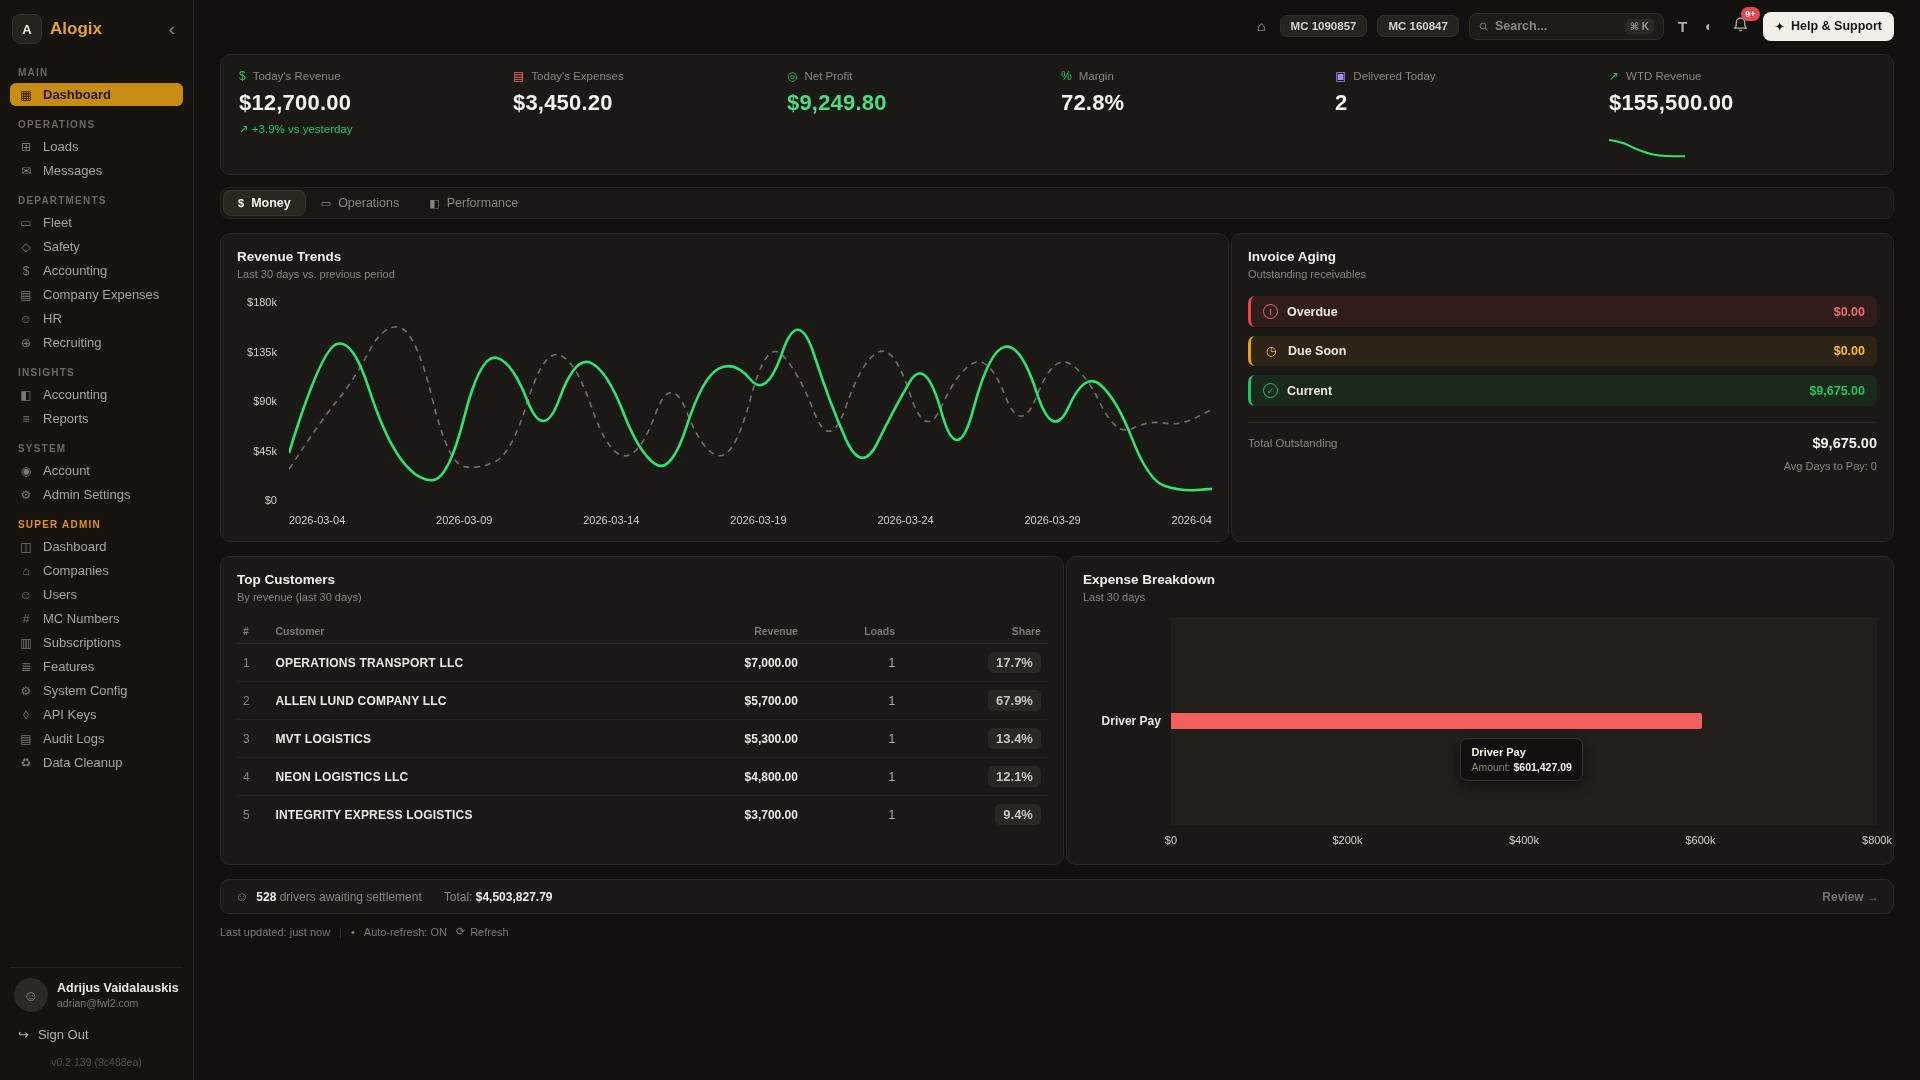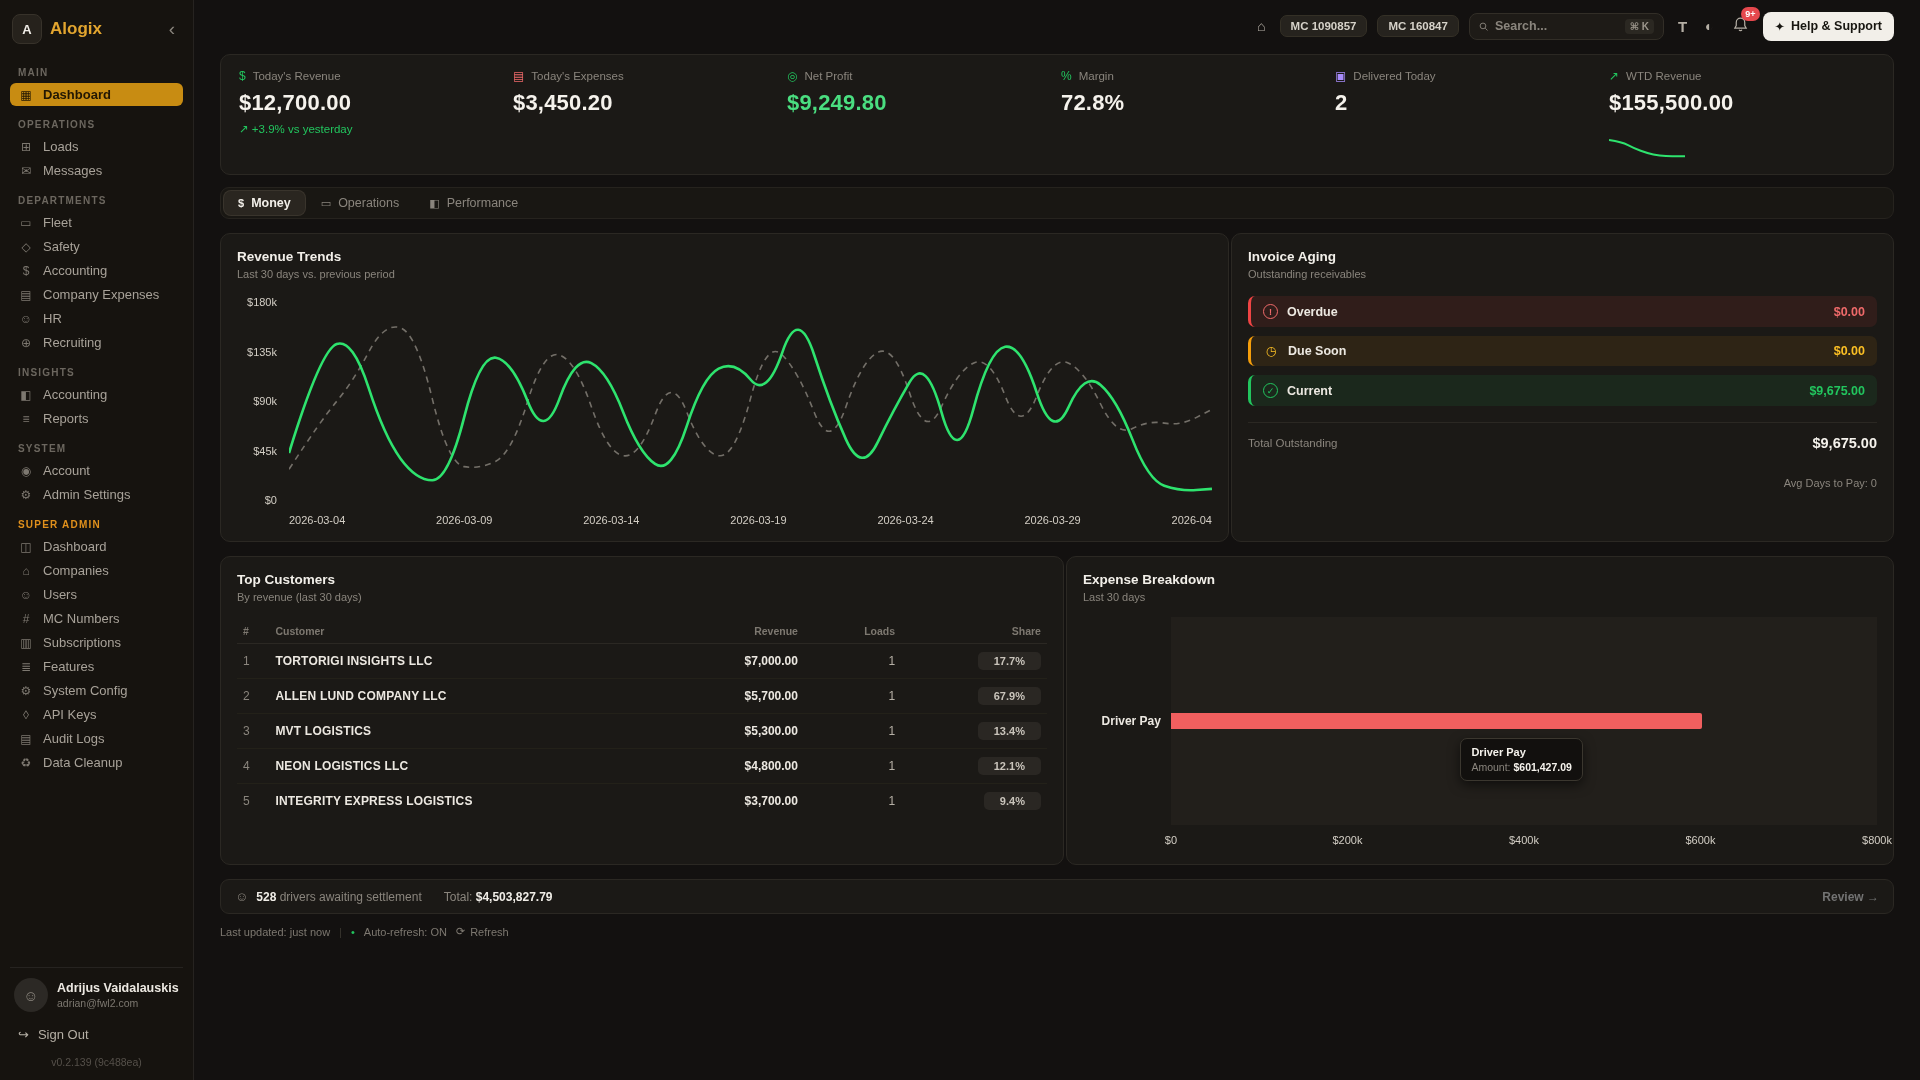--- a/index.html
+++ b/index.html
@@ -96,32 +96,32 @@
   .inv-row.tone-amber{ background:rgba(245,158,11,.09); border-left-color:#f59e0b; }
   .inv-row.tone-green{ background:rgba(34,197,94,.09); border-left-color:#22c55e; }
   .icn{ width:16px; text-align:center; font-size:12px; }
   .icn.ring{ width:15px; height:15px; border:1.5px solid currentColor; border-radius:50%;
              display:flex; align-items:center; justify-content:center; font-size:9px; font-weight:700; }
   .inv-label{ color:#ece8e1; font-weight:600; flex:1; }
   .inv-value{ font-weight:700; }
   .aging-total{ display:flex; justify-content:space-between; align-items:center; border-top:1px solid #2b2823;
                 margin-top:16px; padding-top:12px; font-size:11.5px; color:#8a857d; }
   .aging-total b{ font-size:14.5px; color:#f5f2ec; }
-  .aging-avg{ text-align:right; font-size:11px; color:#8a857d; margin-top:26px; }
+  .aging-avg{ text-align:right; font-size:11px; color:#8a857d; margin-top:9px; }
 
   .cust-table{ width:100%; border-collapse:collapse; margin-top:16px; }
   .cust-table th{ font-size:10.5px; color:#7d7870; font-weight:600; text-align:left; padding:6px; border-bottom:1px solid #2b2823; }
   .cust-table td{ padding:8px 6px; border-bottom:1px solid #232119; font-size:12px; }
   .cust-table tr:last-child td{ border-bottom:0; }
   .r{ text-align:right !important; }
   .c-num{ color:#8a857d; font-size:11.5px; }
   .c-name{ font-weight:700; color:#ece8e1; letter-spacing:.2px; }
   .c-rev{ font-weight:700; color:#ece8e1; }
   .c-loads{ color:#b5afa5; }
-  .share-pill{ display:inline-block; background:#2a2723; border-radius:5px; padding:3px 16px; font-size:11px;
+  .share-pill{ display:inline-block; background:#2a2723; border-radius:5px; padding:3px 8px; font-size:13px;
                color:#c9c4bb; font-weight:600; }
 
   .exp-body{ display:flex; height:208px; margin-top:14px; }
   .exp-gutter{ width:88px; display:flex; align-items:center; justify-content:flex-end; padding-right:10px;
                font-size:12px; font-weight:600; color:#ece8e1; }
   .exp-plot{ flex:1; background:#221f1b; position:relative; }
   .exp-bar{ position:absolute; left:0; top:50%; transform:translateY(-50%); height:16px; background:#f15f5f;
             border-radius:0 2px 2px 0; }
   .exp-tooltip{ position:absolute; left:41%; top:58%; background:#12100e; border:1px solid #3b372f; border-radius:7px;
                 padding:7px 10px; box-shadow:0 4px 12px rgba(0,0,0,.55); white-space:nowrap; }
@@ -508,21 +508,21 @@
                 <th data-interactable="false">Customer</th>
                 <th class="r" data-interactable="false">Revenue</th>
                 <th class="r" data-interactable="false">Loads</th>
                 <th class="r" data-interactable="false">Share</th>
               </tr>
             </thead>
             <tbody data-interactable="false">
 
                 <tr data-interactable="true">
                   <td class="c-num" data-interactable="false">1</td>
-                  <td class="c-name" data-interactable="false">TORTORIGI INSIGHTS LLC</td>
+                  <td class="c-name" data-interactable="false">OPERATIONS TRANSPORT LLC</td>
                   <td class="c-rev r" data-interactable="false">$7,000.00</td>
                   <td class="c-loads r" data-interactable="false">1</td>
                   <td class="r"><span class="share-pill" data-interactable="false">17.7%</span></td>
                 </tr>
 
                 <tr data-interactable="true">
                   <td class="c-num" data-interactable="false">2</td>
                   <td class="c-name" data-interactable="false">ALLEN LUND COMPANY LLC</td>
                   <td class="c-rev r" data-interactable="false">$5,700.00</td>
                   <td class="c-loads r" data-interactable="false">1</td>

